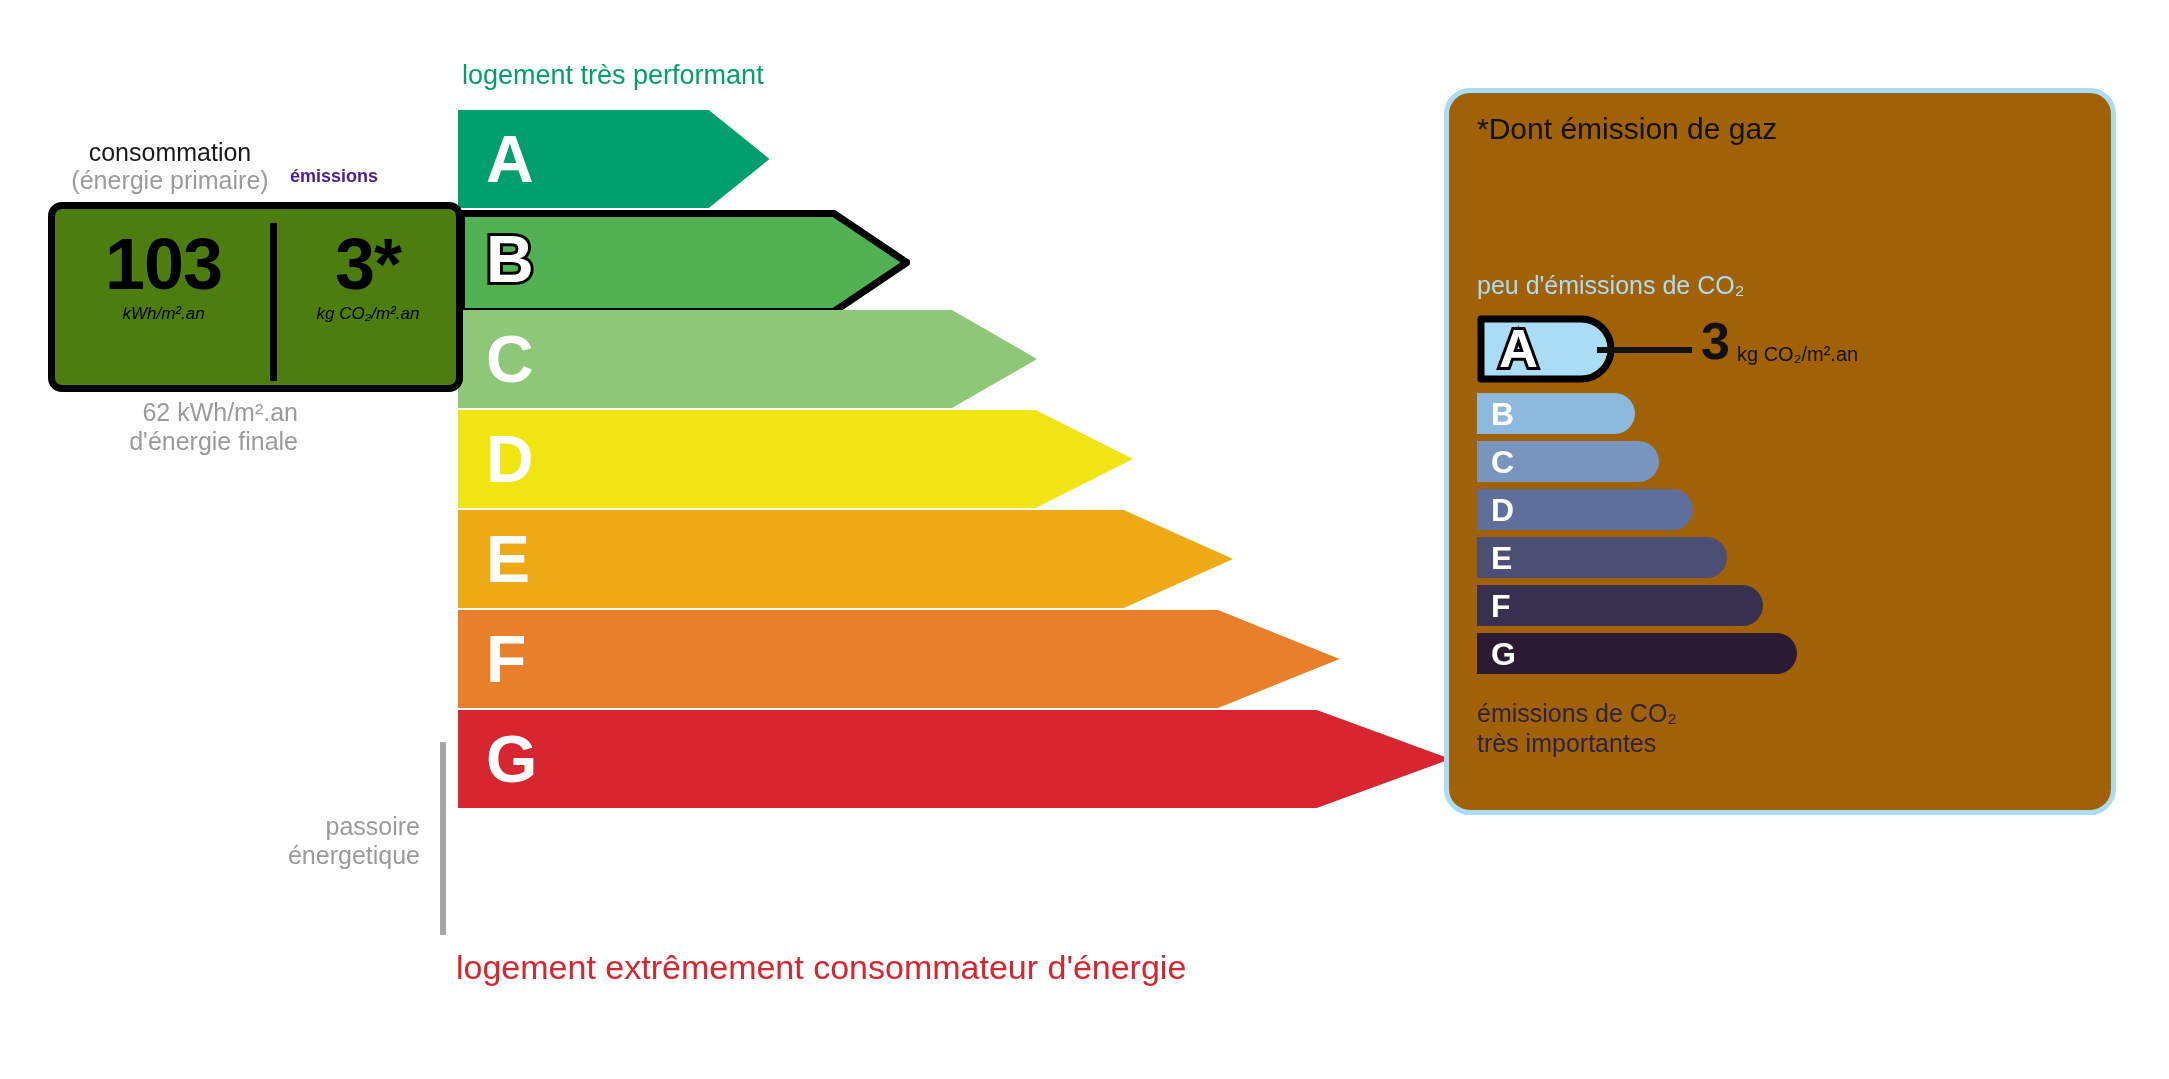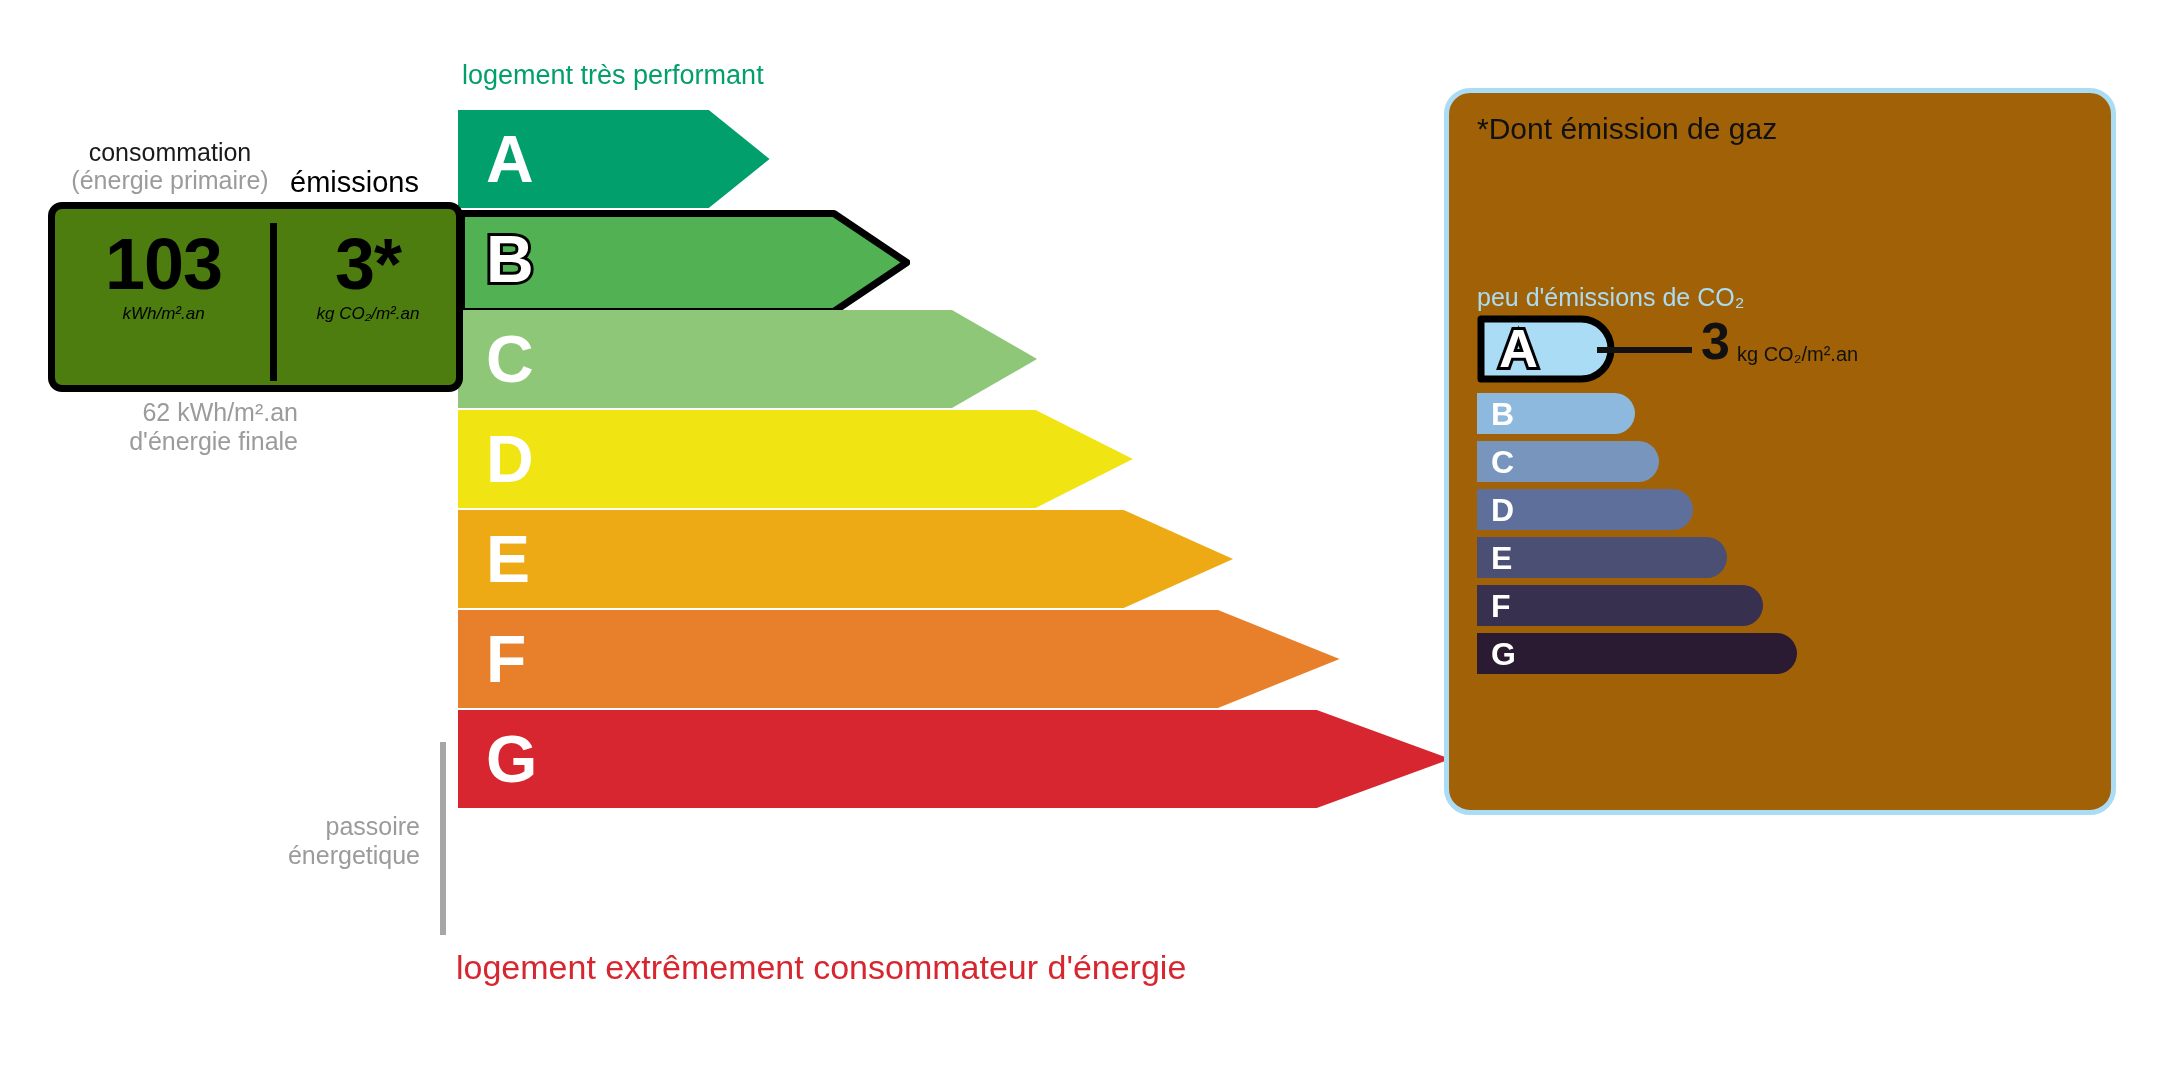--- a/index.html
+++ b/index.html
@@ -30,22 +30,23 @@
     text-align: center;
     font-size: 25px;
     color: #1a1a1a;
     line-height: 1.12;
   }
   .hdr-consumption .sub { color: #9b9b9b; display: block; }
 
   .hdr-emissions {
     position: absolute;
     left: 290px; top: 166px;
-    font-size: 29px;
-    color: #000000;
+    font-size: 18px;
+    color: #4c1d95;
+    font-weight: bold;
   }
 
   
   #value-box {
     position: absolute;
     left: 48px; top: 202px;
     width: 415px; height: 190px;
     border: 7px solid #000;
     border-radius: 14px;
     box-sizing: border-box;
@@ -156,21 +157,21 @@
   }
   .co2-title {
     position: absolute;
     left: 28px; top: 18px;
     font-size: 30px;
     color: #111;
     line-height: 1.2;
   }
   .co2-sub {
     position: absolute;
-    left: 28px; top: 190px;
+    left: 28px; top: 178px;
     font-size: 25px;
     color: #abdcf5;
   }
   
   .co2-a-wrap {
     position: absolute;
     left: 28px; top: 222px;
   }
   .co2-a-letter {
     position: absolute;
@@ -343,13 +344,17 @@
         <span class="co2-bar-letter">E</span>
       </div>
       <div class="co2-bar" style="left: 28px; top: 492px; width: 286px; background: rgb(55, 48, 79);">
         <span class="co2-bar-letter">F</span>
       </div>
       <div class="co2-bar" style="left: 28px; top: 540px; width: 320px; background: rgb(42, 27, 51);">
         <span class="co2-bar-letter">G</span>
       </div>
     </div>
 
+  <div class="co2-foot">
+    <div>émissions de CO₂</div>
+    <div>très importantes</div>
+  </div>
 </div>
 
 </body></html>

